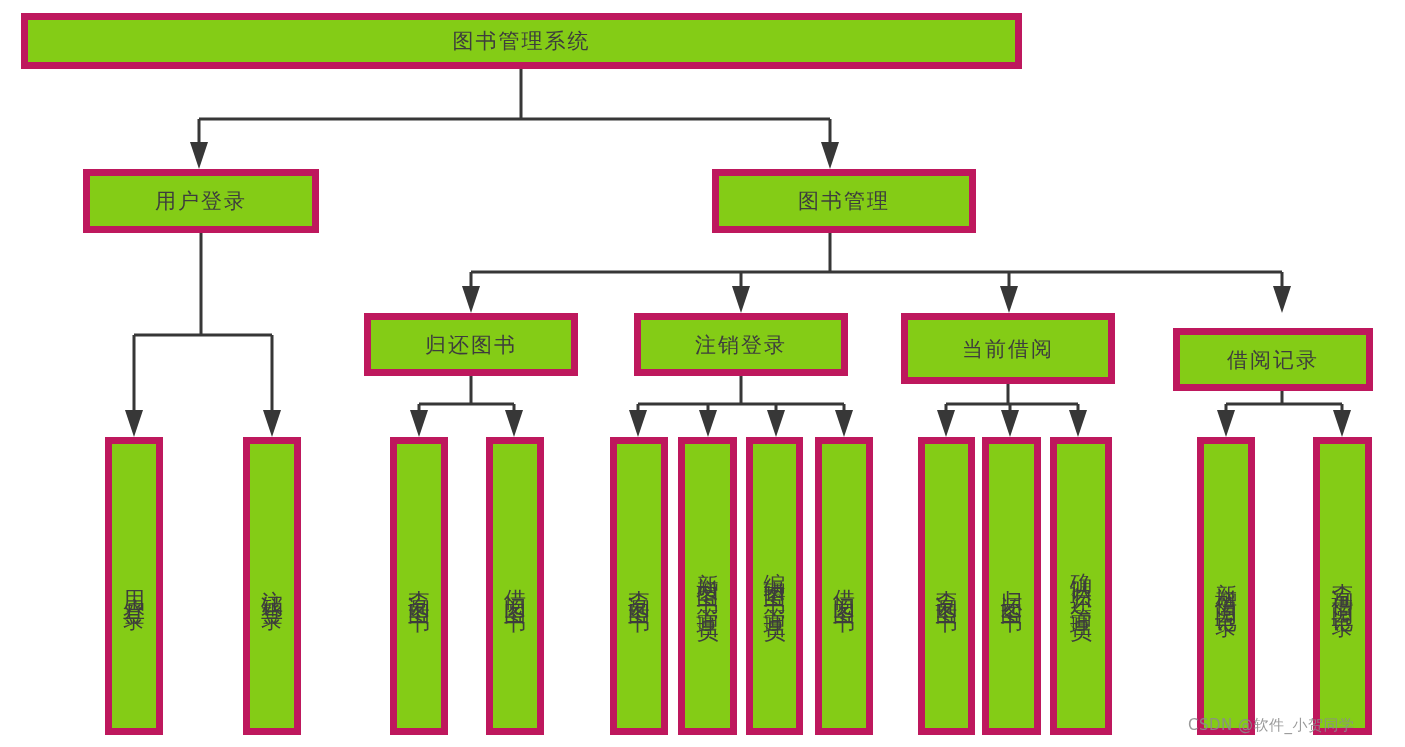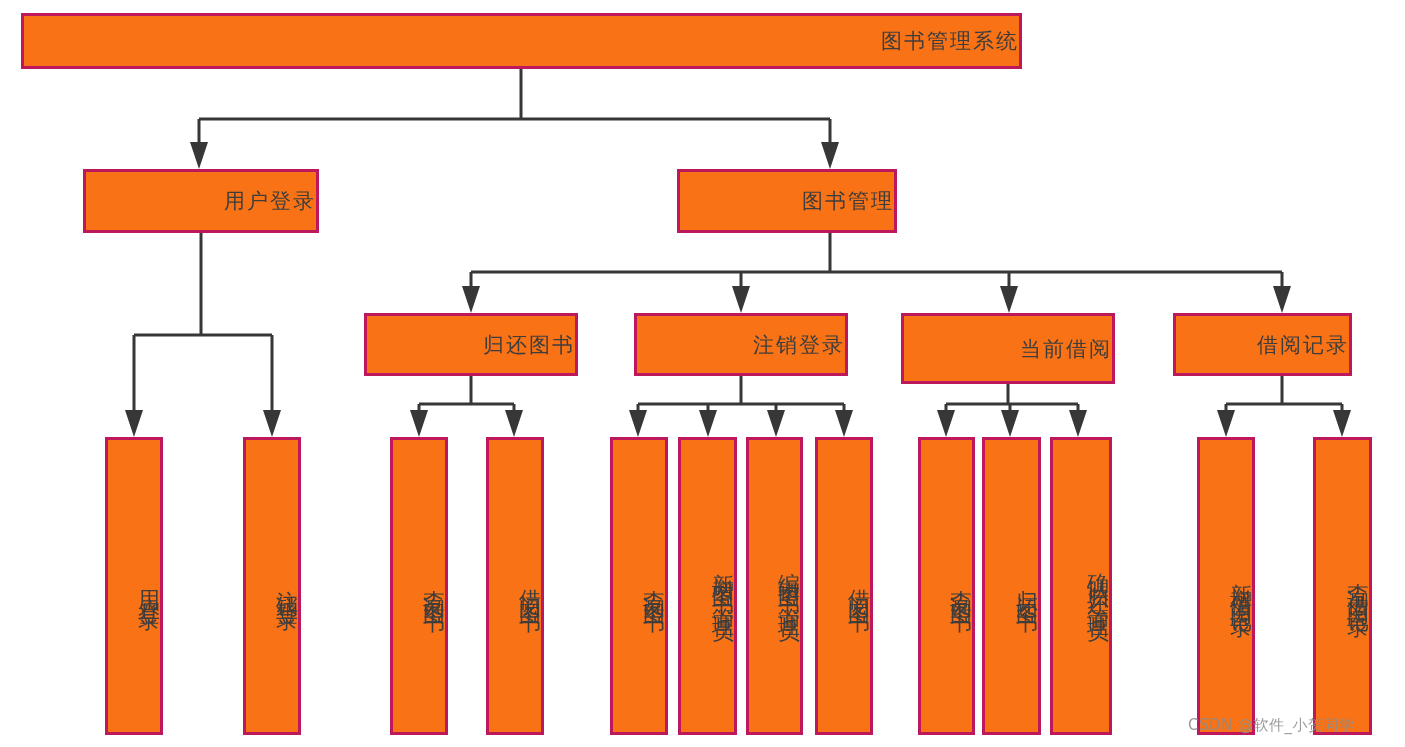--- a/index.html
+++ b/index.html
@@ -4,22 +4,22 @@
 <style>
   html,body{margin:0;padding:0;background:#fff;}
   #canvas{
     position:relative;width:1405px;height:747px;background:#fff;overflow:hidden;
     font-family:"DejaVu Sans","Liberation Sans",sans-serif;color:#3d3d3d;
   }
   #connectors{position:absolute;left:0;top:0;z-index:1;}
   #connectors path{stroke:#373737;stroke-width:3;fill:none;}
   #connectors polygon{fill:#373737;stroke:none;}
   .box{
-    position:absolute;z-index:2;background:#f97316;border:3px solid #be185d;
-    box-sizing:border-box;display:flex;align-items:center;justify-content:flex-end;
+    position:absolute;z-index:2;background:#84cc16;border:7px solid #be185d;
+    box-sizing:border-box;display:flex;align-items:center;justify-content:center;
   }
   .box.h span{font-size:21px;letter-spacing:2px;white-space:nowrap;}
   .box.v span{
     writing-mode:vertical-rl;text-orientation:mixed;
     font-size:22px;letter-spacing:7px;line-height:1;white-space:nowrap;
   }
   #watermark{
     position:absolute;left:1188px;top:716px;z-index:5;
     font-size:15px;color:rgba(140,140,140,0.88);white-space:nowrap;letter-spacing:0.5px;
   }
@@ -65,34 +65,34 @@
     <polygon points="1333,410 1351,410 1342,437"></polygon>
   </svg>
 
   <div class="box h" style="left:21px;top:13px;width:1001px;height:56px">
     <span>图书管理系统</span>
   </div>
 
   <div class="box h" style="left:83px;top:169px;width:236px;height:64px">
     <span>用户登录</span>
   </div>
-  <div class="box h" style="left:677px;top:169px;width:220px;height:64px">
+  <div class="box h" style="left:712px;top:169px;width:264px;height:64px">
     <span>图书管理</span>
   </div>
 
   <div class="box h" style="left:364px;top:313px;width:214px;height:63px">
     <span>归还图书</span>
   </div>
   <div class="box h" style="left:634px;top:313px;width:214px;height:63px">
     <span>注销登录</span>
   </div>
   <div class="box h" style="left:901px;top:313px;width:214px;height:71px">
     <span>当前借阅</span>
   </div>
-  <div class="box h" style="left:1173px;top:313px;width:179px;height:63px">
+  <div class="box h" style="left:1173px;top:328px;width:200px;height:63px">
     <span>借阅记录</span>
   </div>
 
   <div class="box v" style="left:105px;top:437px;width:58px;height:298px">
     <span>用户登录</span>
   </div>
   <div class="box v" style="left:243px;top:437px;width:58px;height:298px">
     <span>注销登录</span>
   </div>
 

